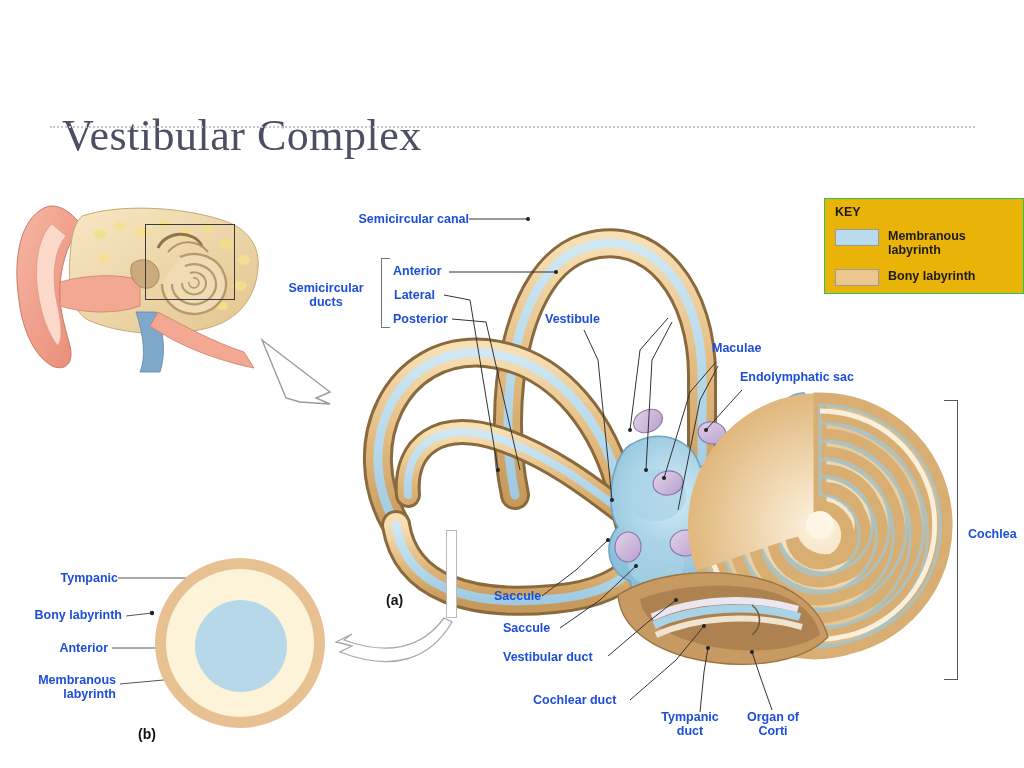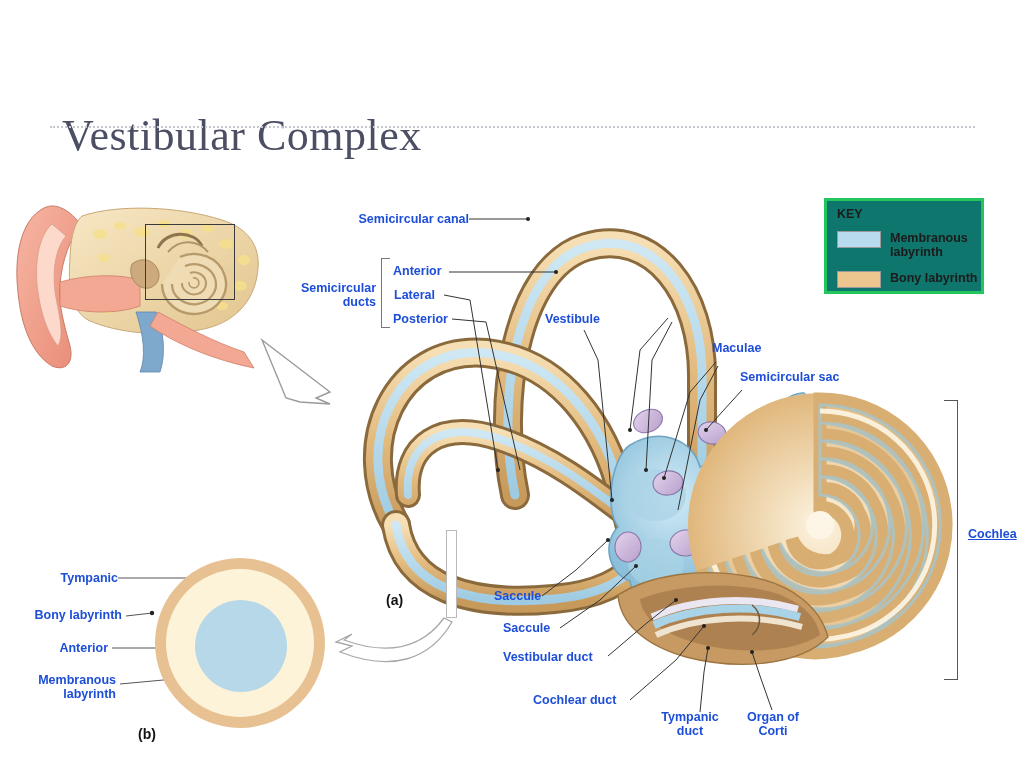--- a/index.html
+++ b/index.html
@@ -31,22 +31,22 @@
     line-height:14px;white-space:pre-line;
   }
   .lbl.r{text-align:right;}
   .lbl.c{text-align:center;}
 
   
   .leaders{position:absolute;left:0;top:0;width:1024px;height:768px;pointer-events:none;}
 
   
   .key{
-    position:absolute;left:824px;top:198px;width:160px;height:96px;
-    background:#0f766e;border:3px solid #22c55e;box-sizing:border-box;
+    position:absolute;left:824px;top:198px;width:200px;height:96px;
+    background:#eab308;border:1px solid #22c55e;box-sizing:border-box;
   }
   .key-title{
     position:absolute;left:10px;top:6px;font-size:12.5px;font-weight:bold;color:#1b1b1b;
   }
   .key-row{position:absolute;left:10px;display:flex;align-items:flex-start;gap:9px;}
   .key-row.r1{top:30px;}
   .key-row.r2{top:70px;}
   .swatch{width:44px;height:17px;border:1px solid #9a9a9a;box-sizing:border-box;flex:0 0 auto;}
   .sw-mem{background:#b8dced;}
   .sw-bony{background:#edc68f;}
@@ -299,36 +299,36 @@
     <g fill="#222">
       <circle cx="232" cy="578" r="2.2"></circle>
         <circle cx="152" cy="613" r="2.2"></circle>
       <circle cx="238" cy="648" r="2.2"></circle>
         <circle cx="196" cy="677" r="2.2"></circle>
     </g>
   </svg>
 
   <div class="lbl r" style="left:314px;top:212px;width:155px;">Semicircular canal</div>
 
-  <div class="lbl r" style="left:276px;top:281px;width:100px;">Semicircular
+  <div class="lbl r" style="left:276px;top:281px;width:100px;text-align:center;">Semicircular
 ducts</div>
   <div class="duct-bracket"></div>
   <div class="lbl" style="left:393px;top:264px;">Anterior</div>
   <div class="lbl" style="left:394px;top:288px;">Lateral</div>
   <div class="lbl" style="left:393px;top:312px;">Posterior</div>
 
   <div class="lbl" style="left:545px;top:312px;">Vestibule</div>
 
 
   <div class="lbl" style="left:712px;top:341px;">Maculae</div>
 
-  <div class="lbl" style="left:740px;top:370px;">Semicircular sac</div>
+  <div class="lbl" style="left:740px;top:370px;">Endolymphatic sac</div>
 
   <div class="cochlea-bracket"></div>
-  <div class="lbl" style="left:968px;top:527px;text-decoration:underline;">Cochlea</div>
+  <div class="lbl" style="left:968px;top:527px;">Cochlea</div>
 
   <div class="lbl" style="left:494px;top:589px;">Saccule</div>
   <div class="lbl" style="left:503px;top:621px;">Saccule</div>
   <div class="lbl" style="left:503px;top:650px;">Vestibular duct</div>
   <div class="lbl" style="left:533px;top:693px;">Cochlear duct</div>
   <div class="lbl c" style="left:652px;top:710px;width:76px;">Tympanic
 duct</div>
   <div class="lbl c" style="left:734px;top:710px;width:78px;">Organ of
 Corti</div>
 

